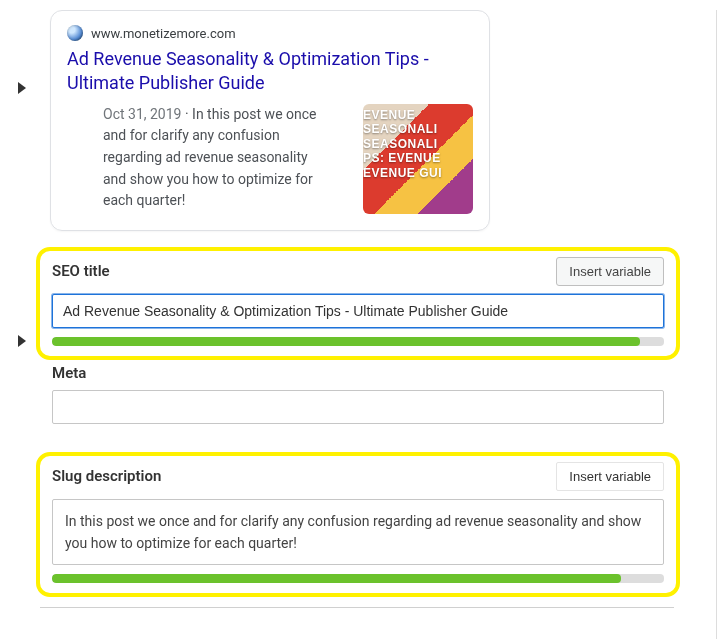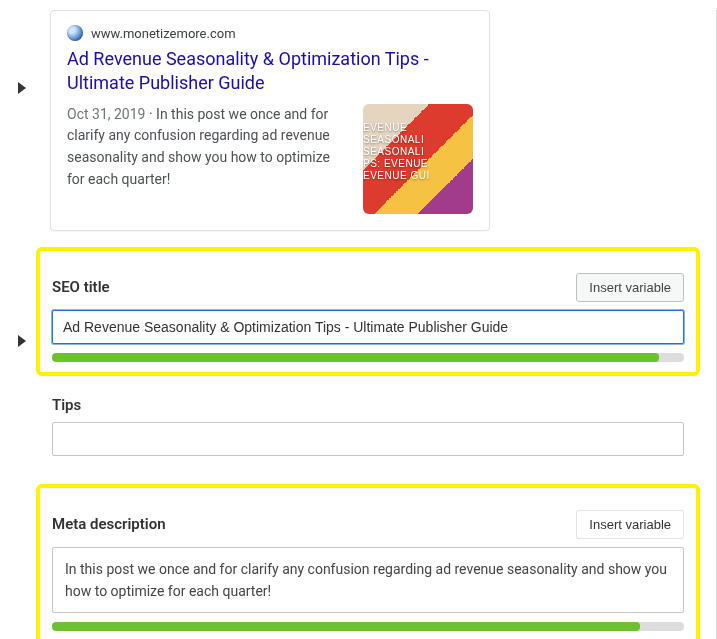--- a/index.html
+++ b/index.html
@@ -28,21 +28,21 @@
   }
   .toggle1 { top: 72px; }
   .toggle2 { top: 325px; }
 
   
   .preview-card {
     margin-left: 32px;
     margin-top: 10px;
     width: 440px;
     border: 1px solid #dfe1e5;
-    border-radius: 4px;
+    border-radius: 12px;
     padding: 14px 16px 16px 16px;
     box-shadow: 0 1px 2px rgba(0,0,0,0.04);
     position: relative;
   }
   .pc-top {
     display: flex;
     align-items: center;
     gap: 8px;
     margin-bottom: 6px;
   }
@@ -60,57 +60,58 @@
   .pc-title {
     color: #1a0dab;
     font-size: 18px;
     line-height: 1.35;
     margin: 2px 0 8px 0;
   }
   .pc-body {
     display: flex;
     gap: 30px;
     align-items: flex-start;
+    margin-left: 36px;
   }
   .pc-desc {
     flex: 1;
     font-size: 14px;
     line-height: 1.55;
     color: #4d5156;
   }
   .pc-date { color: #70757a; }
   .thumb {
     width: 110px; height: 110px;
     border-radius: 6px;
     position: relative;
     background: linear-gradient(135deg,#e4d4c0 0 30%, #dc3b2e 30% 55%, #f6c243 55% 75%, #a13c8b 75% 100%);
     overflow: hidden;
     flex-shrink: 0;
   }
   .thumb-text {
     position: absolute;
     right: 4px;
-    top: 18px;
+    top: 4px;
     text-align: left;
     color: #fff;
-    font-weight: 400;
-    font-size: 10px;
+    font-weight: 700;
+    font-size: 12px;
     line-height: 1.22;
     text-shadow: 0 1px 2px rgba(0,0,0,.4);
     font-family: Arial, sans-serif;
     letter-spacing: .5px;
   }
 
   
   .section {
     margin-left: 22px;
-    margin-right: 0;
-    padding: 22px 12px 10px 12px;
-    position: relative;
-    border-radius: 2px;
+    margin-right: 20px;
+    padding: 6px 12px 10px 12px;
+    position: relative;
+    border-radius: 10px;
   }
   .sep {
     border-top: 1px solid #d0d0d0;
     margin: 14px 22px 0 22px;
   }
   .highlight {
     outline: 4px solid #fff100;
   }
   .sec-seo { margin-top: 20px; }
   .sec-slug { margin-top: 2px; }
@@ -220,28 +221,28 @@
       <button class="insert-btn">Insert variable</button>
     </div>
     <input type="text" class="input-box focused" value="Ad Revenue Seasonality &amp; Optimization Tips - Ultimate Publisher Guide" style="">
     <div class="progress">
       <div class="fill" style="width:96%"></div>
     </div>
   </div>
 
   <div class="section sec-slug">
     <div class="field-header">
-      <span class="field-label">Tips</span>
+      <span class="field-label">Meta</span>
     </div>
     <input type="text" class="input-box" style="border-color: rgb(198, 198, 198);" value="">
   </div>
 
   <div class="section highlight sec-meta">
     <div class="field-header">
-      <span class="field-label">Meta description</span>
+      <span class="field-label">Slug description</span>
       <button class="insert-btn-flat">Insert variable</button>
     </div>
     <div class="textarea-box" contenteditable="true" style="">In this post we once and for clarify any confusion regarding ad revenue seasonality and show you how to optimize for each quarter!</div>
     <div class="progress">
       <div class="fill" style="width:93%"></div>
     </div>
   </div>
 
   <div class="sep"></div>
 

